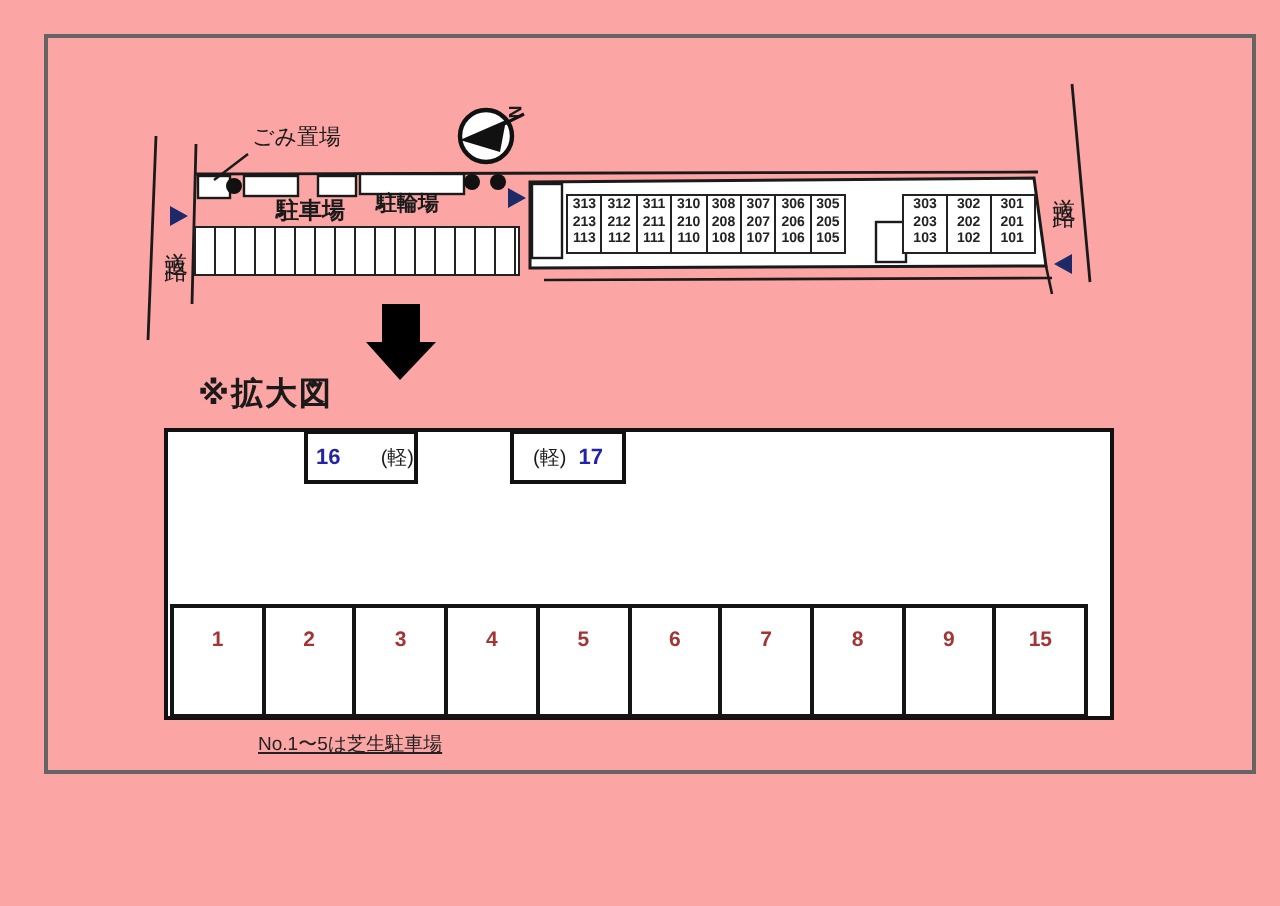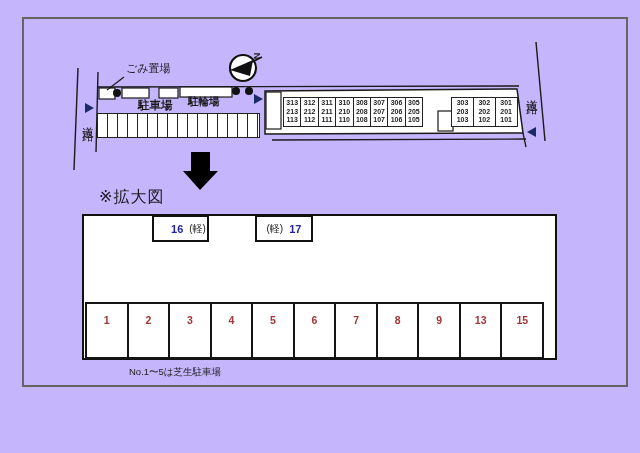--- a/index.html
+++ b/index.html
@@ -1,16 +1,16 @@
 <!DOCTYPE html>
 <html><head>
 <meta charset="utf-8">
 <style>
   html,body{margin:0;padding:0;background:#fff;}
-  .canvas{position:relative;width:640px;height:453px;background:#c4b5fd;overflow:hidden;
+  .canvas{position:relative;width:640px;height:453px;background:#fca5a5;overflow:hidden;
           font-family:"Liberation Sans","DejaVu Sans",sans-serif;color:#1a1a1a;}
   .page-border{position:absolute;left:22px;top:17px;width:606px;height:370px;border:2px solid #646464;box-sizing:border-box;}
   svg.linework{position:absolute;left:0;top:0;}
 
   
   .garbage-label{position:absolute;left:126px;top:61px;font-size:11px;}
   .parking-label{position:absolute;left:138px;top:98px;font-size:11.5px;font-weight:bold;text-align:right;}
   .bicycle-label{position:absolute;left:188px;top:95px;font-size:10.5px;font-weight:bold;text-align:center;}
   .road-left{position:absolute;left:79px;top:117px;writing-mode:vertical-rl;font-size:12px;letter-spacing:3px;}
   .road-right{position:absolute;left:523px;top:90px;writing-mode:vertical-rl;font-size:12px;letter-spacing:3px;}
@@ -21,32 +21,32 @@
 
   .building-cells{position:absolute;left:283px;top:97px;height:30px;display:flex;align-items:stretch;}
   .bcell{width:18.4px;margin-left:-1px;border:1px solid #222;background:#fff;box-sizing:border-box;
          display:flex;flex-direction:column;justify-content:center;text-align:center;
          font-size:7px;line-height:8.8px;font-weight:bold;color:#222;}
   .bcell:first-child{margin-left:0;}
   .bcell.wide{width:22.8px;}
   .bgap{width:29px;}
 
   
-  .heading{position:absolute;left:99px;top:187px;font-size:16px;font-weight:normal;letter-spacing:1px;}
+  .heading{position:absolute;left:99px;top:187px;font-size:16px;font-weight:bold;letter-spacing:1px;}
   .big-rect{position:absolute;left:82px;top:214px;width:475px;height:146px;border:2.4px solid #111;box-sizing:border-box;background:#fff;}
   .kei-box{position:absolute;top:215px;height:27px;border:2px solid #111;box-sizing:border-box;background:#fff;
            display:flex;align-items:center;gap:6px;font-size:10px;}
-  .kei-box.first{left:152px;width:57px;justify-content:center;padding-left:16px;}
+  .kei-box.first{left:152px;width:57px;justify-content:space-between;padding-left:4px;}
   .kei-box.second{left:255px;width:58px;justify-content:center;}
   .kei-num{color:#2323a8;font-weight:bold;font-size:11px;}
   .stall-row{position:absolute;left:85px;top:302px;width:459px;height:57px;display:flex;}
   .stall{flex:1;margin-left:-2px;border:2px solid #151515;background:#fff;box-sizing:border-box;text-align:center;padding-top:6px;}
   .stall:first-child{margin-left:0;}
   .stall-num{color:#a23535;font-weight:bold;font-size:10.5px;}
-  .note{position:absolute;left:129px;top:366px;font-size:9.5px;color:#222;}
+  .note{position:absolute;left:129px;top:366px;font-size:9.5px;color:#222;text-decoration:underline;}
 </style>
 </head>
 <body>
 
 <div class="canvas">
 
   <div class="page-border"></div>
 
   <svg class="linework" width="640" height="453" viewBox="0 0 640 453">
 
@@ -166,18 +166,17 @@
   <div class="stall-row" id="stall-row">
       <div class="stall"><span class="stall-num">1</span></div>
       <div class="stall"><span class="stall-num">2</span></div>
       <div class="stall"><span class="stall-num">3</span></div>
       <div class="stall"><span class="stall-num">4</span></div>
       <div class="stall"><span class="stall-num">5</span></div>
       <div class="stall"><span class="stall-num">6</span></div>
       <div class="stall"><span class="stall-num">7</span></div>
       <div class="stall"><span class="stall-num">8</span></div>
       <div class="stall"><span class="stall-num">9</span></div>
-      <div class="stall"><span class="stall-num">13</span></div>
       <div class="stall"><span class="stall-num">15</span></div>
     </div>
 
   <div class="note">No.1〜5は芝生駐車場</div>
 </div>
 
 </body></html>

